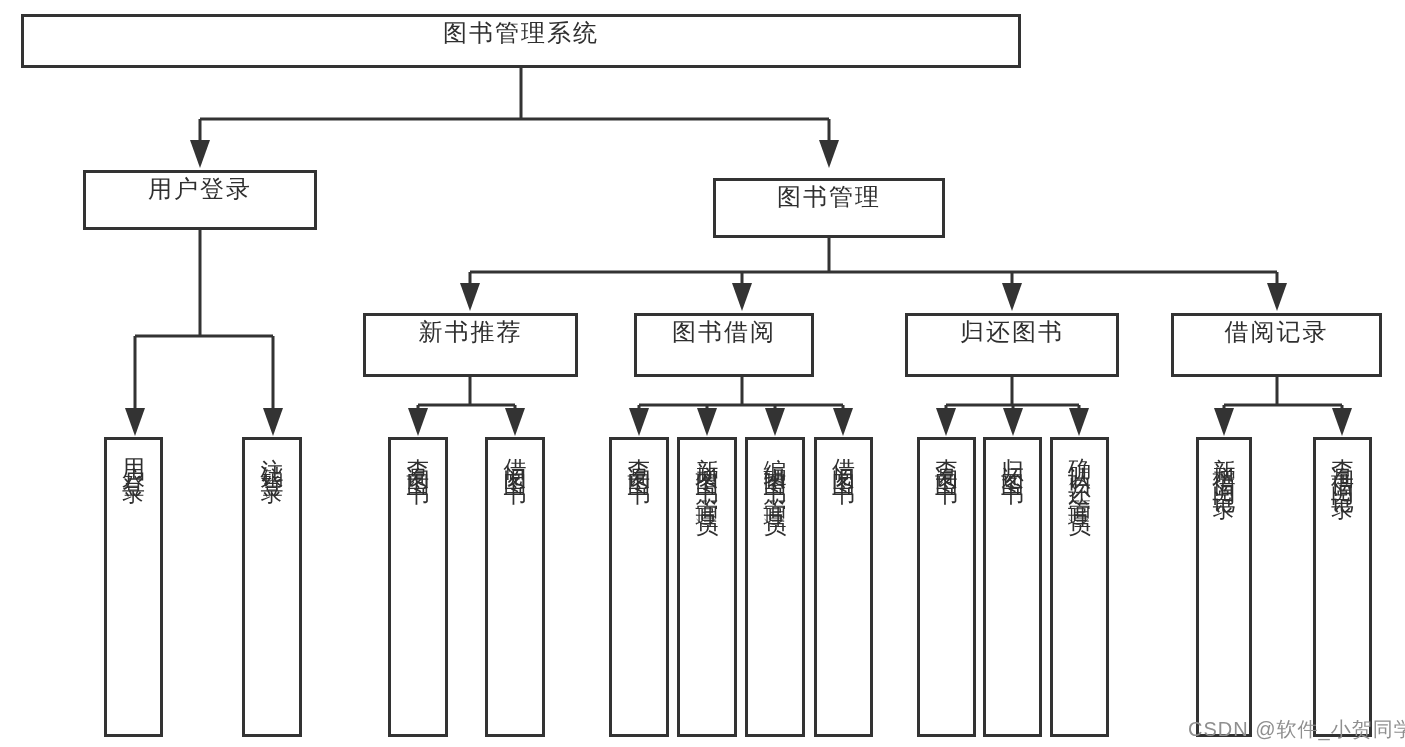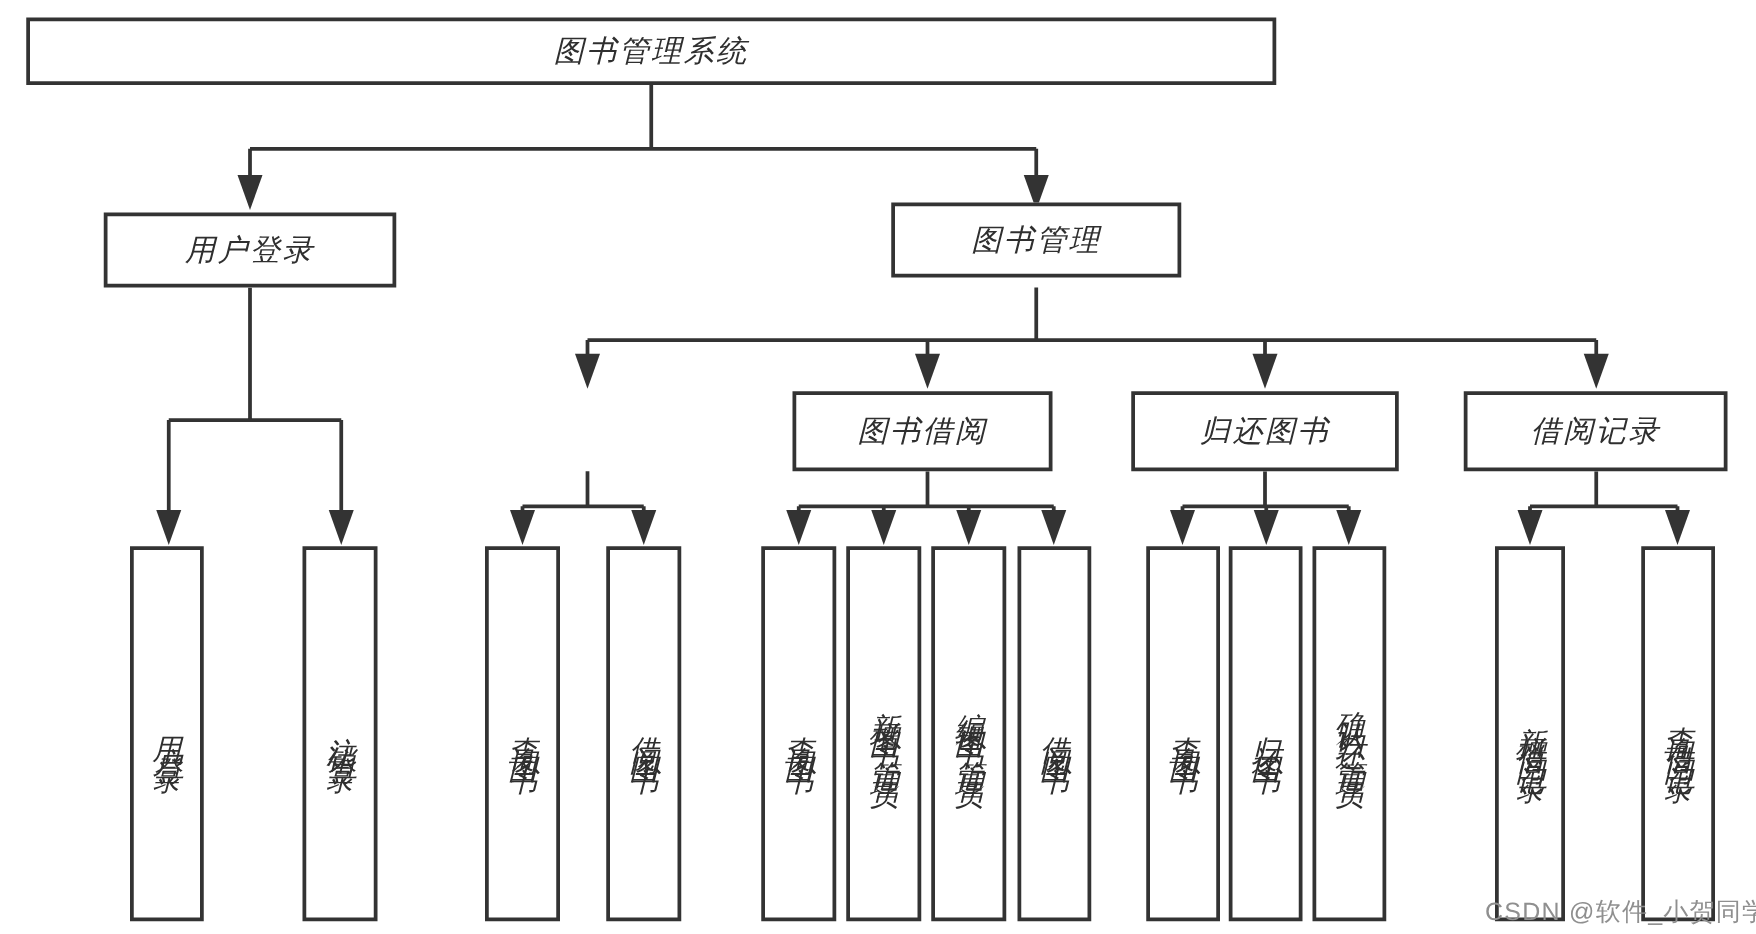--- a/index.html
+++ b/index.html
@@ -3,21 +3,21 @@
 <meta charset="utf-8">
 <style>
   html,body{margin:0;padding:0;background:#ffffff;}
   #stage{
     position:relative;width:1405px;height:747px;background:#ffffff;overflow:hidden;
     font-family:"Liberation Sans","DejaVu Sans",sans-serif;color:#2f2f2f;
   }
   #wires{position:absolute;left:0;top:0;z-index:1;}
   .hbox,.vbox{
     position:absolute;box-sizing:border-box;background:#ffffff;border:3px solid #333333;
-    display:flex;align-items:center;justify-content:center;z-index:2;font-style:italic;
+    display:flex;align-items:flex-start;justify-content:center;z-index:2;
   }
   .hbox span{font-size:24px;letter-spacing:2px;white-space:nowrap;}
   .vbox span{
     writing-mode:vertical-rl;text-orientation:mixed;
     font-size:23px;letter-spacing:8px;line-height:1;white-space:nowrap;
   }
   .vbox{top:437px;height:300px;}
   #watermark{
     position:absolute;left:1188px;top:716px;z-index:5;
     font-size:20px;letter-spacing:1px;color:#8f8f8f;white-space:nowrap;
@@ -71,25 +71,28 @@
     </g>
   </svg>
 
   <div class="hbox" style="left:21px;top:14px;width:1000px;height:54px;">
     <span>图书管理系统</span>
   </div>
 
   <div class="hbox" style="left:83px;top:170px;width:234px;height:60px;">
     <span>用户登录</span>
   </div>
-  <div class="hbox" style="left:713px;top:162px;width:232px;height:60px;">
+  <div class="hbox" style="left:713px;top:178px;width:232px;height:60px;">
     <span>图书管理</span>
   </div>
 
-  <div class="hbox" style="left:634px;top:313px;width:208px;height:64px;">
+  <div class="hbox" style="left:363px;top:313px;width:215px;height:64px;">
+    <span>新书推荐</span>
+  </div>
+  <div class="hbox" style="left:634px;top:313px;width:180px;height:64px;">
     <span>图书借阅</span>
   </div>
   <div class="hbox" style="left:905px;top:313px;width:214px;height:64px;">
     <span>归还图书</span>
   </div>
   <div class="hbox" style="left:1171px;top:313px;width:211px;height:64px;">
     <span>借阅记录</span>
   </div>
 
   <div class="vbox" style="left:104px;width:59px;">

